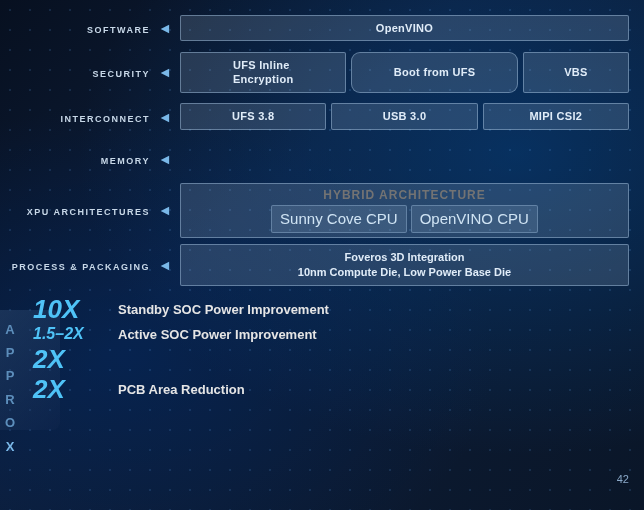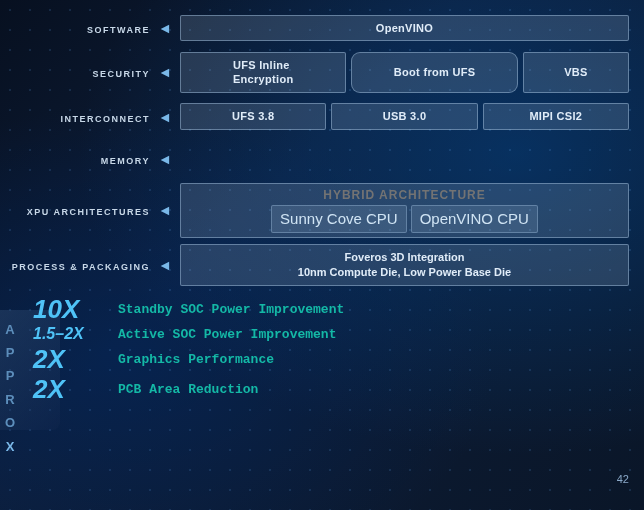--- a/index.html
+++ b/index.html
@@ -188,23 +188,22 @@
       font-style: italic;
     }
 
     .metric-value.large {
       font-size: 26px;
     }
 
     .metric-desc {
       font-size: 13px;
       font-weight: bold;
-      color: #14b8a6;
+      color: #e5e5e5;
       margin-left: 5px;
-      font-family: Liberation Mono, monospace;
     }
 
     
     .approx-label {
       position: absolute;
       left: 5px;
       bottom: 52px;
       display: flex;
       flex-direction: column;
       align-items: center;
@@ -344,21 +343,20 @@
     <div class="metric-row">
       <div class="metric-value large">10X</div>
       <div class="metric-desc">Standby SOC Power Improvement</div>
     </div>
     <div class="metric-row">
       <div class="metric-value" style="font-size:16px;">1.5–2X</div>
       <div class="metric-desc">Active SOC Power Improvement</div>
     </div>
     <div class="metric-row">
       <div class="metric-value large">2X</div>
-      <div class="metric-desc">Graphics Performance</div>
     </div>
     <div class="metric-row">
       <div class="metric-value large">2X</div>
       <div class="metric-desc">PCB Area Reduction</div>
     </div>
   </div>
 
 </div>
 
 <div class="slide-number">42</div>

